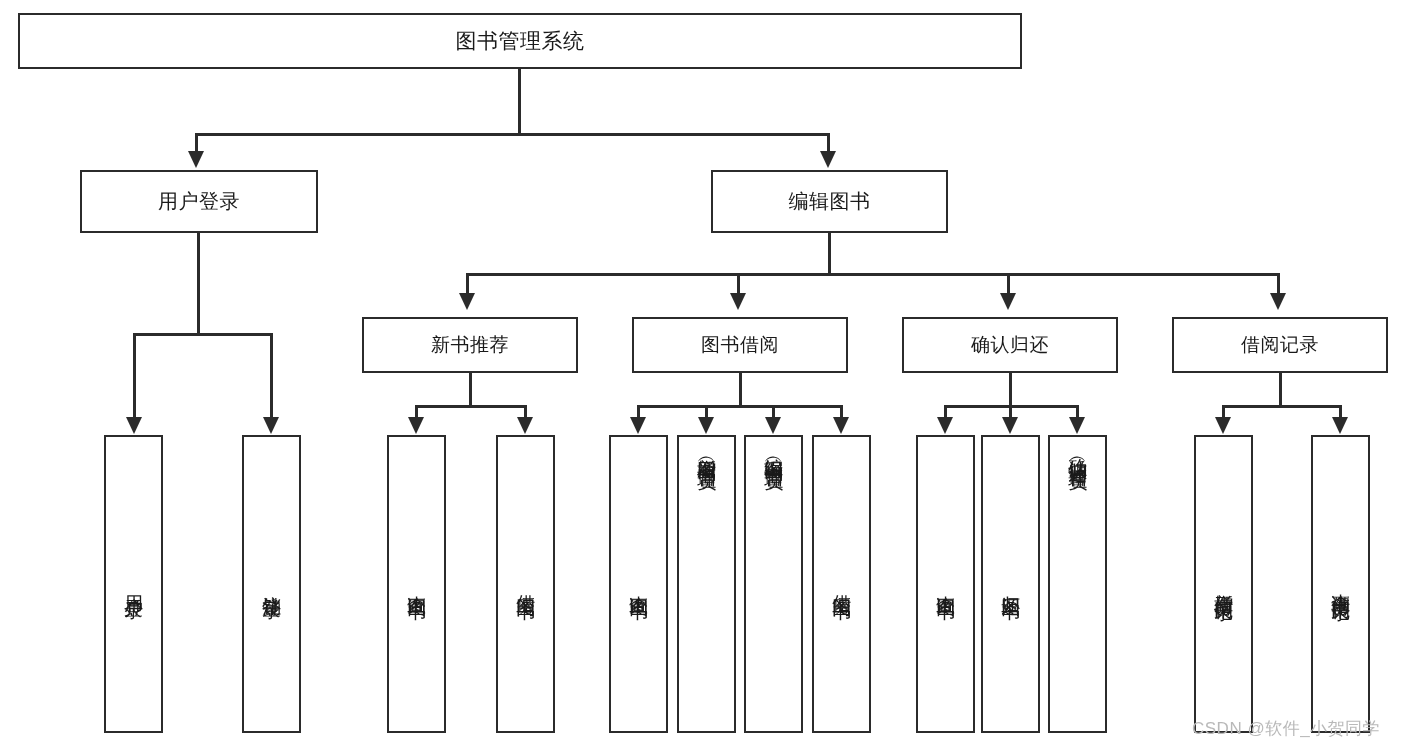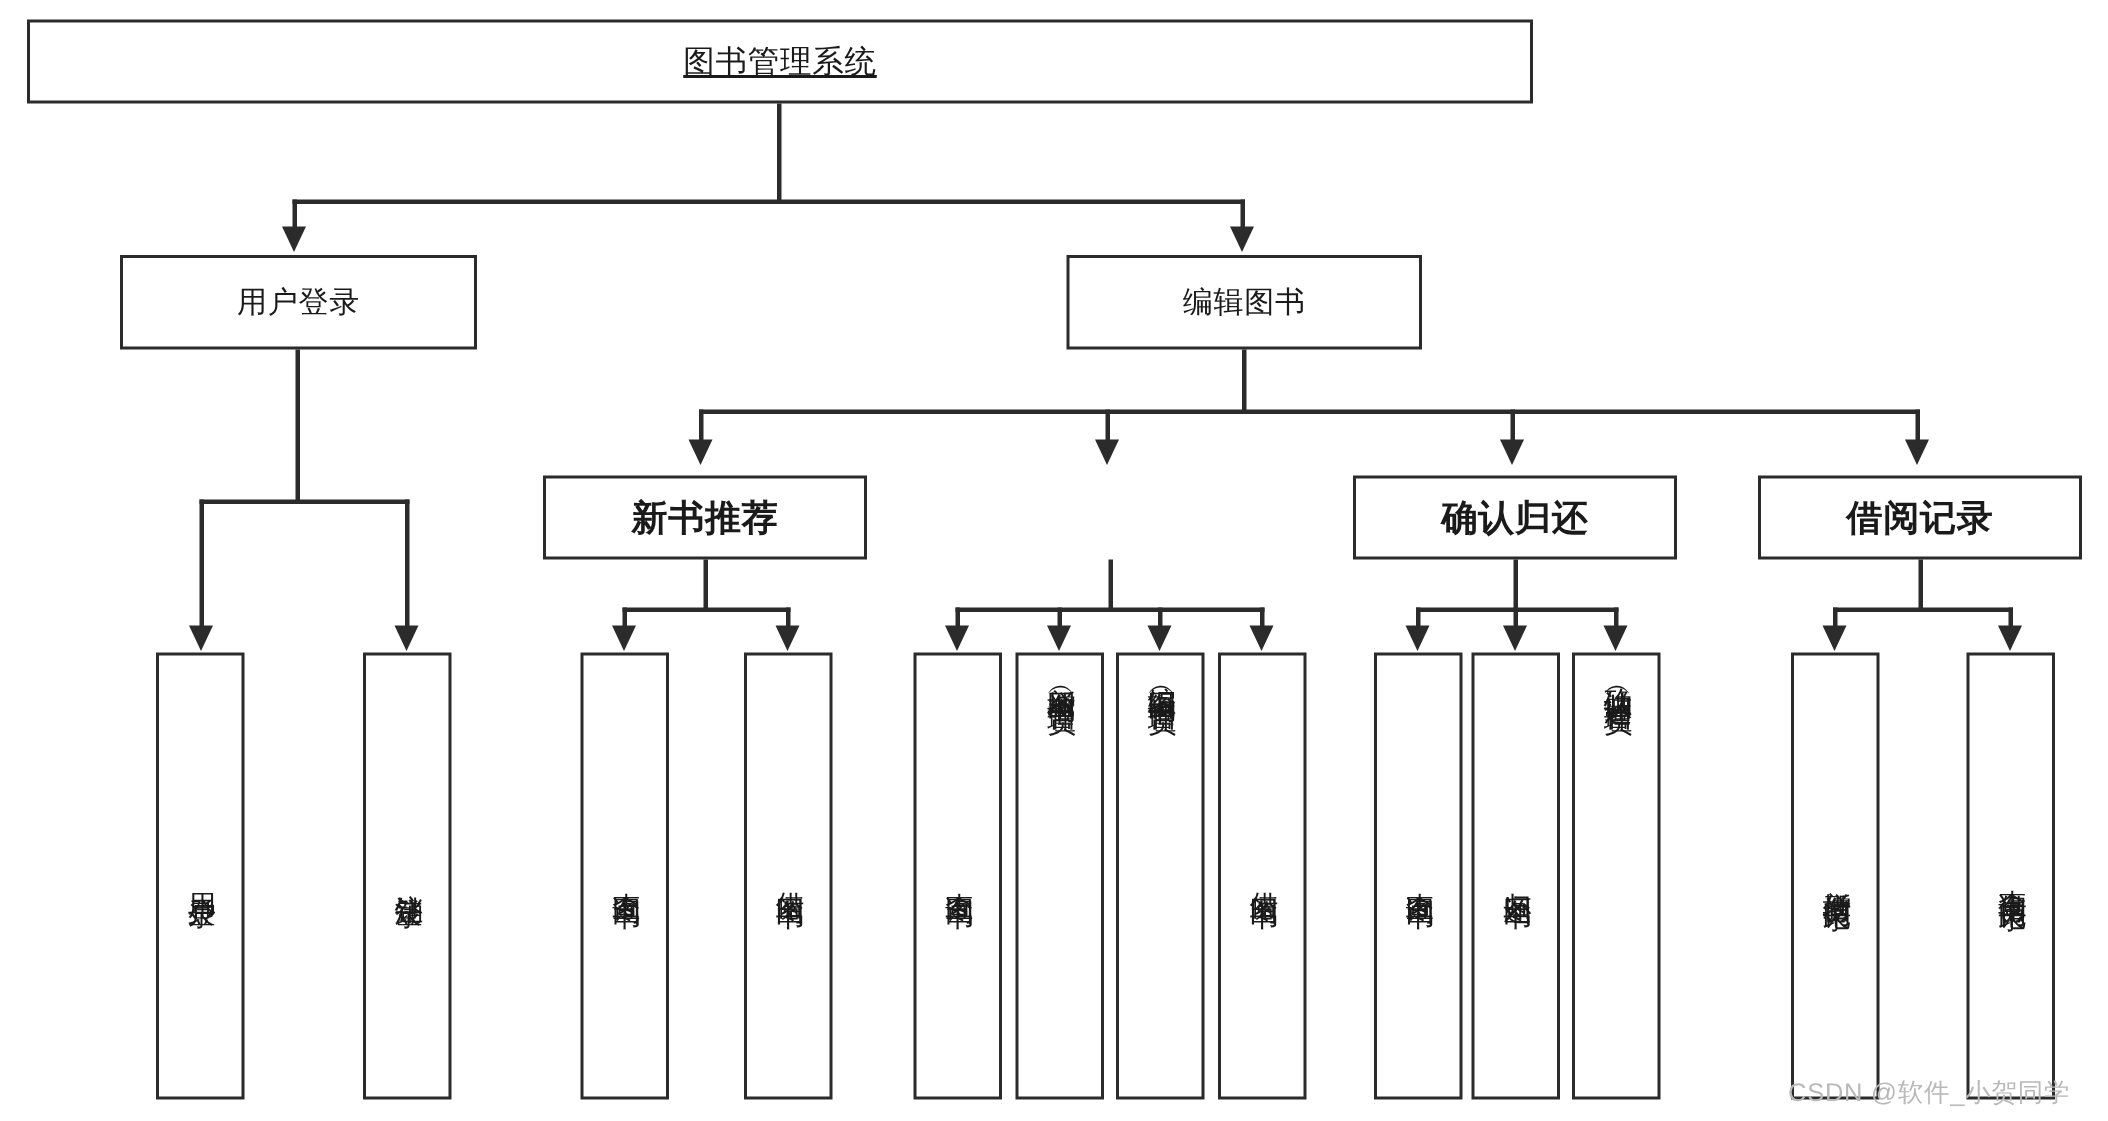--- a/index.html
+++ b/index.html
@@ -25,21 +25,21 @@
     justify-content:center;
     text-align:center;
     color:#1a1a1a;
     letter-spacing:0.5px;
   }
   .node.root{
     font-size:21px;
     border-width:2px;
   }
   .node.lvl2{ font-size:20px; }
-  .node.lvl3{ font-size:24px;font-weight:bold; }
+  .node.lvl3{ font-size:19px; }
 
   
   .leaf{
     position:absolute;
     box-sizing:border-box;
     background:#ffffff;
     border:2px solid #2b2b2b;
     display:flex;
     justify-content:center;
     color:#1a1a1a;
@@ -74,21 +74,21 @@
     white-space:nowrap;
     letter-spacing:0.5px;
     pointer-events:none;
   }
 </style>
 </head>
 <body>
 
 <div id="canvas">
 
-  <div class="node root" style="left:18px;top:13px;width:1004px;height:56px;text-decoration:underline;">
+  <div class="node root" style="left:18px;top:13px;width:1004px;height:56px;">
     <span>图书管理系统</span>
   </div>
 
   <div class="vline" style="left:518px;top:69px;width:3px;height:66px;"></div>
 
   <div class="hline" style="left:195px;top:133px;width:635px;height:3px;"></div>
 
   <div class="vline" style="left:195px;top:133px;width:3px;height:20px;"></div>
   <div class="vline" style="left:827px;top:133px;width:3px;height:20px;"></div>
   <div class="arrow" style="left:188px;top:151px;"></div>
@@ -115,20 +115,23 @@
   <div class="vline" style="left:1007px;top:273px;width:3px;height:22px;"></div>
   <div class="vline" style="left:1277px;top:273px;width:3px;height:22px;"></div>
   <div class="arrow" style="left:459px;top:293px;"></div>
   <div class="arrow" style="left:730px;top:293px;"></div>
   <div class="arrow" style="left:1000px;top:293px;"></div>
   <div class="arrow" style="left:1270px;top:293px;"></div>
 
   <div class="node lvl3" style="left:362px;top:317px;width:216px;height:56px;">
     <span>新书推荐</span>
   </div>
+  <div class="node lvl3" style="left:632px;top:317px;width:216px;height:56px;">
+    <span>图书借阅</span>
+  </div>
   <div class="node lvl3" style="left:902px;top:317px;width:216px;height:56px;">
     <span>确认归还</span>
   </div>
   <div class="node lvl3" style="left:1172px;top:317px;width:216px;height:56px;">
     <span>借阅记录</span>
   </div>
 
   <div class="vline" style="left:469px;top:373px;width:3px;height:34px;"></div>
   <div class="hline" style="left:415px;top:405px;width:112px;height:3px;"></div>
   <div class="vline" style="left:415px;top:405px;width:3px;height:14px;"></div>

